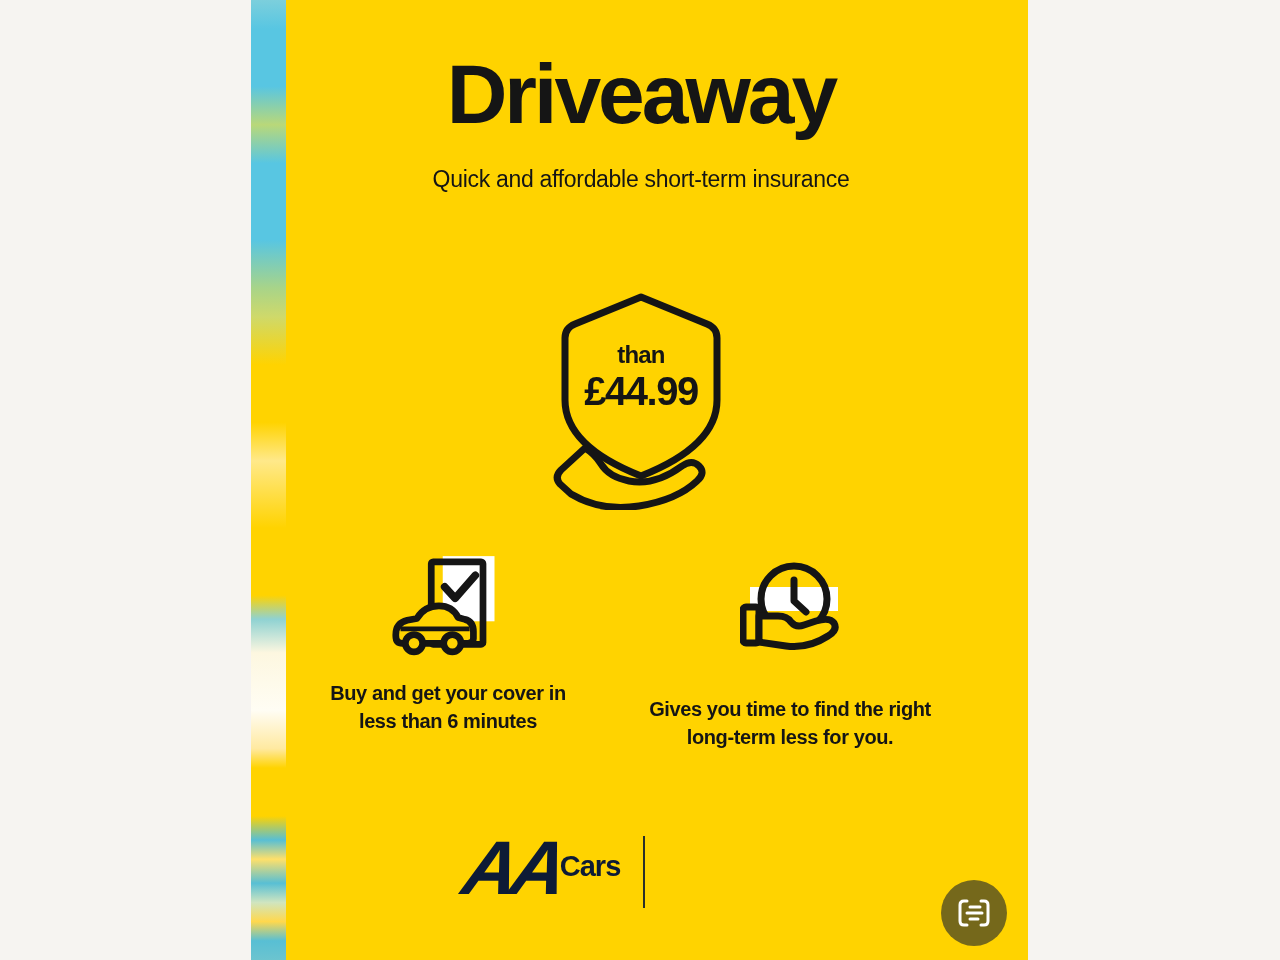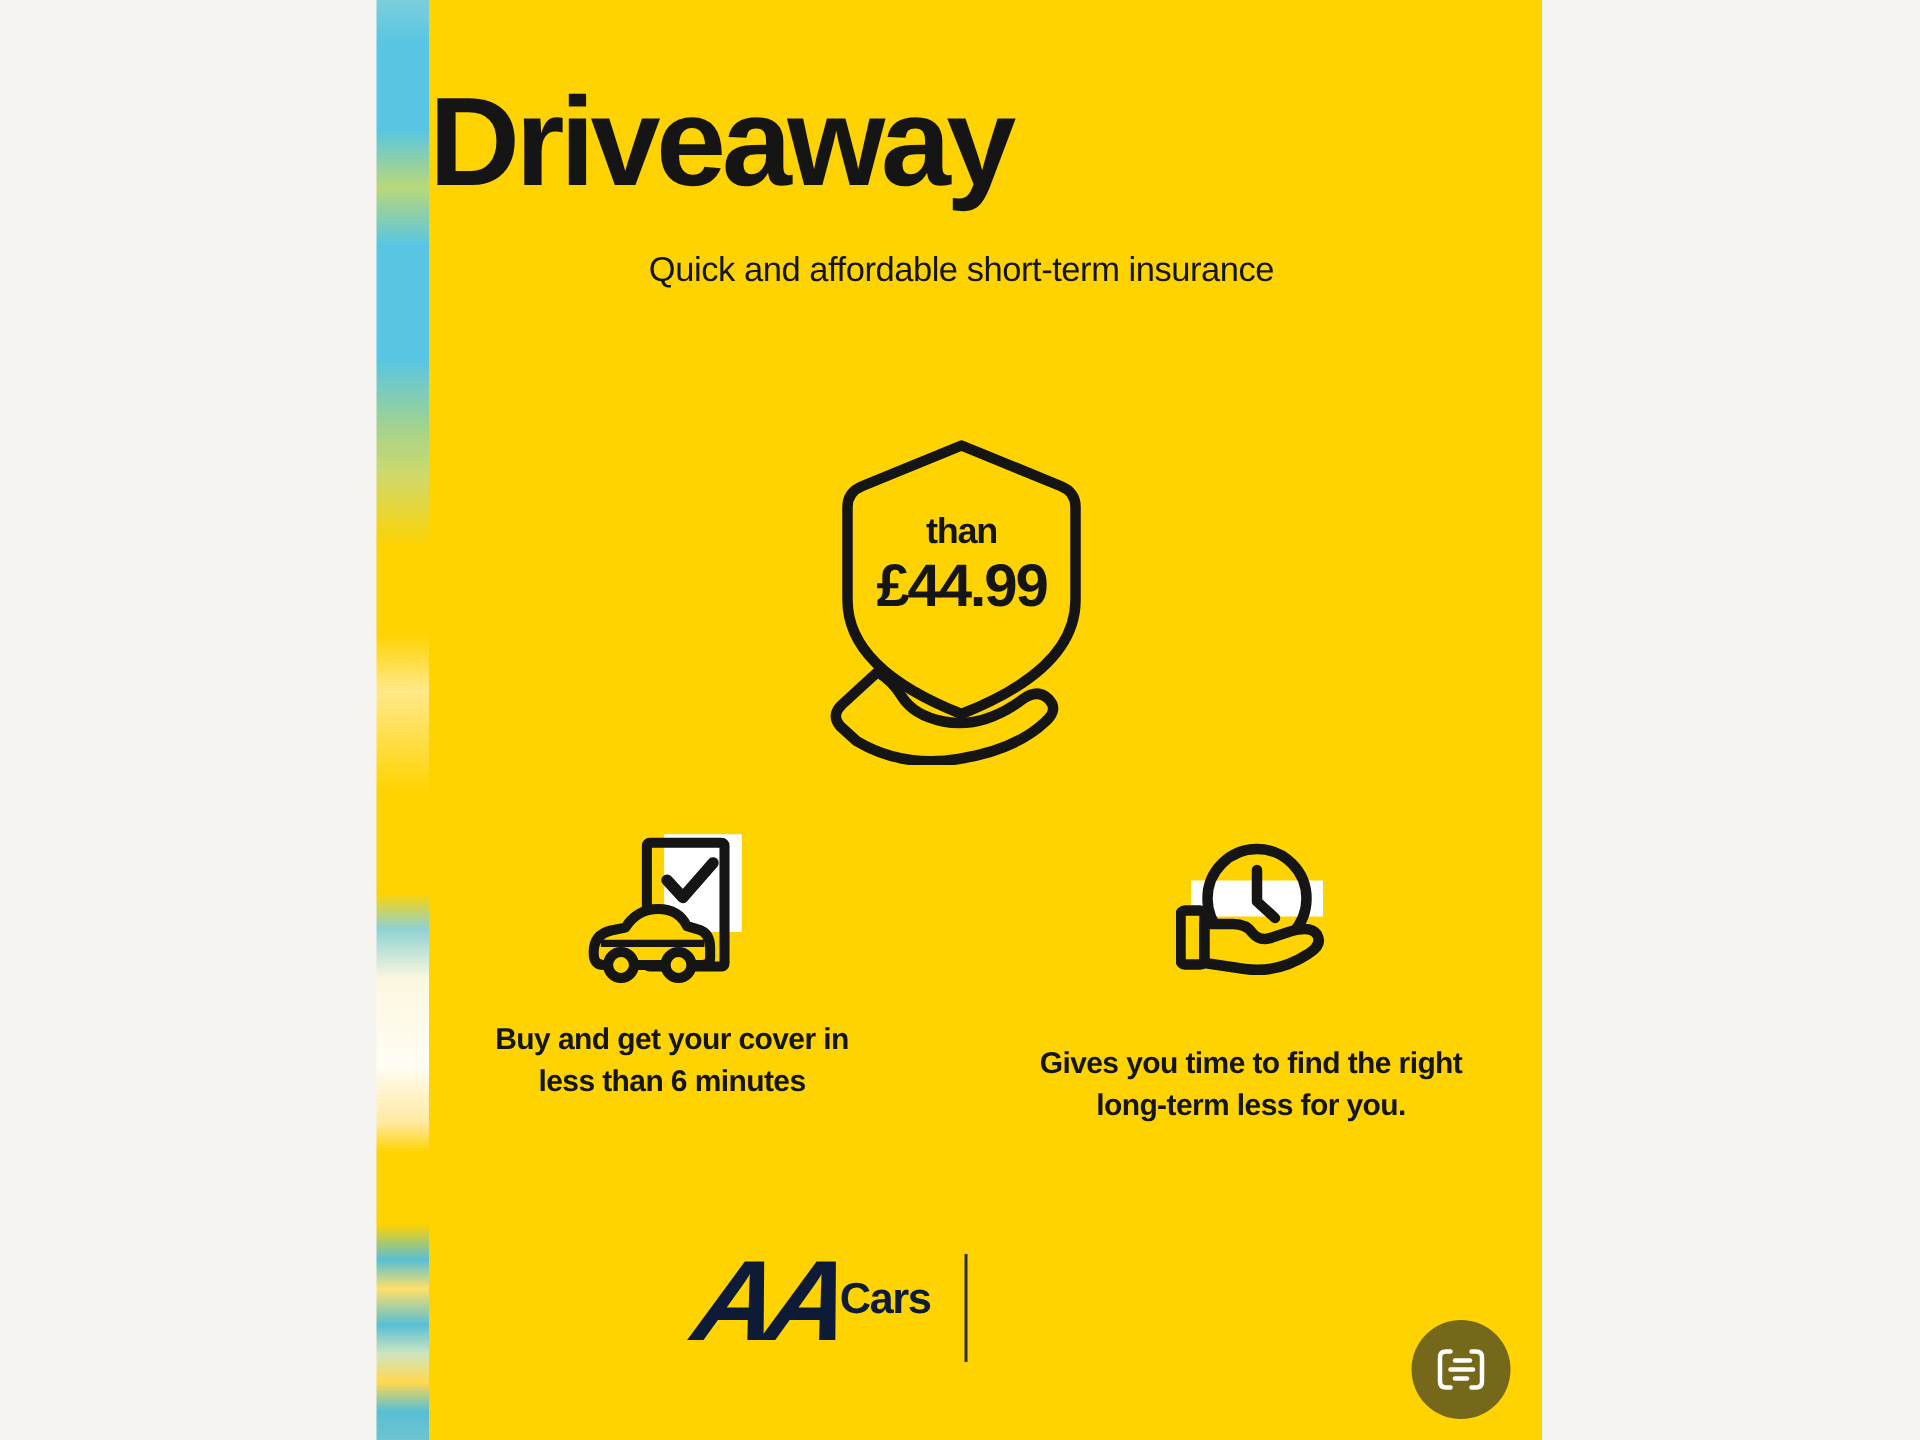--- a/index.html
+++ b/index.html
@@ -14,37 +14,37 @@
     background:linear-gradient(180deg,
       #7ccfdc 0%, #58c6e2 3%, #58c6e2 9%, #b9d879 13%, #58c6e2 17%,
       #58c6e2 25%, #a8d489 30%, #cfd96a 33%, #ffd300 38%, #ffd300 44%,
       #ffe98a 48%, #ffd300 55%, #ffd300 62%, #8fd2d2 64.5%, #fdf7e0 68%,
       #fffdf4 74%, #ffe9a0 78%, #ffd300 80%, #ffd300 85%, #58bfd4 87.5%,
       #ffe06a 89.5%, #58bfd4 92%, #cfe5c0 94%, #ffd84d 96%, #58bfd4 98%, #6cc4cf 100%);
   }
   .flyer{position:absolute;left:286px;top:0;width:742px;height:960px;background:var(--flyer-yellow,#FFD300);color:var(--ink,#151515);}
 
   .title{
-    position:absolute;left:0;top:52px;width:710px;margin:0;
+    position:absolute;left:0;top:52px;width:710px;margin:0;text-align:center;
     font-size:84px;font-weight:800;letter-spacing:-3px;line-height:1;color:var(--ink,#151515);
   }
   .subtitle{
     position:absolute;left:0;top:166px;width:710px;margin:0;text-align:center;
     font-size:23px;font-weight:500;letter-spacing:-0.3px;color:var(--ink,#151515);
   }
 
   
   .badge{position:absolute;left:255px;top:290px;width:200px;height:220px;}
   .badge svg{position:absolute;left:0;top:0;}
   .badge-text{position:absolute;left:0;top:50px;width:200px;text-align:center;font-weight:700;}
   .badge-line{font-size:24px;line-height:29px;letter-spacing:-0.8px;}
   .badge-price{font-size:40px;line-height:44px;letter-spacing:-1.5px;font-weight:700;}
 
   
-  .features{position:absolute;left:0;top:552px;width:710px;display:flex;justify-content:center;gap:86px;}
+  .features{position:absolute;left:12px;top:552px;width:710px;display:flex;gap:42px;}
   .feature{width:300px;display:flex;flex-direction:column;align-items:center;text-align:center;}
   .feature .caption{margin:0;font-size:20px;font-weight:600;line-height:28px;letter-spacing:-0.4px;color:var(--ink,#151515);}
   .feature:nth-child(1) svg{margin-top:2px;}
   .feature:nth-child(1) .caption{margin-top:23px;}
   .feature:nth-child(2) svg{margin-top:8px;}
   .feature:nth-child(2) .caption{margin-top:40px;}
 
   
   .aa-logo{position:absolute;left:178px;top:830px;display:flex;align-items:center;color:var(--aa-navy,#0D1B36);}
   .aa-mark{font-size:76px;font-weight:900;font-style:italic;letter-spacing:-7px;line-height:1;transform:skewX(-10deg);}

